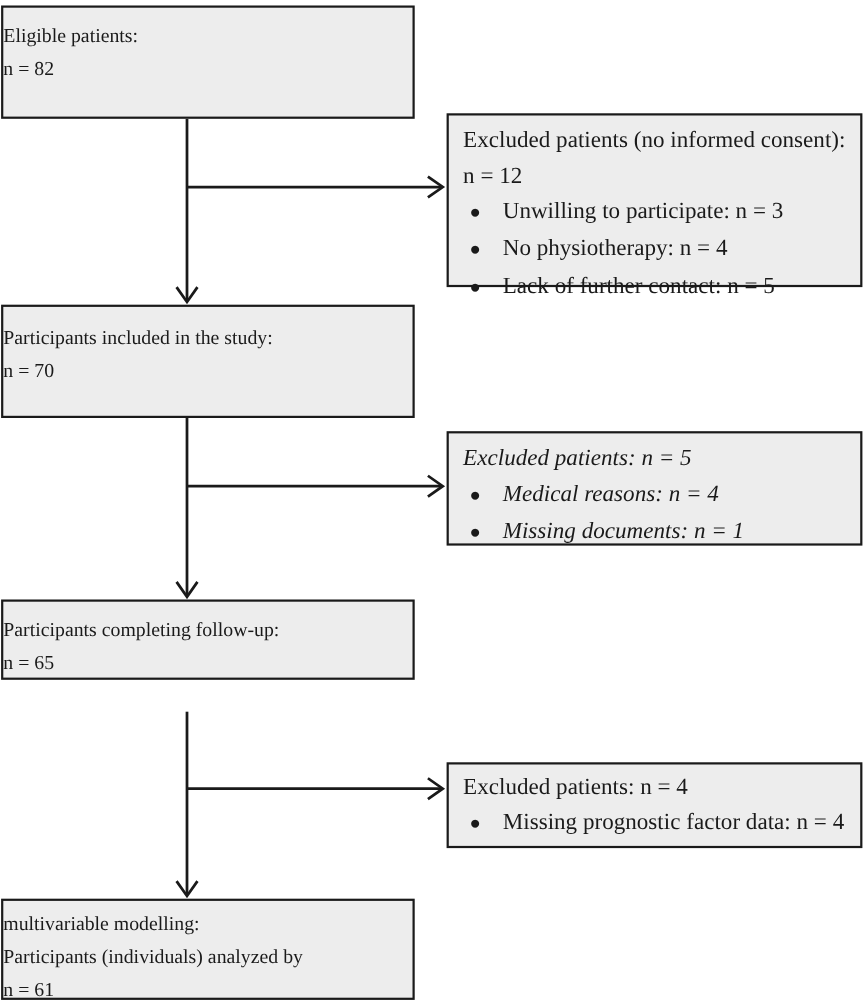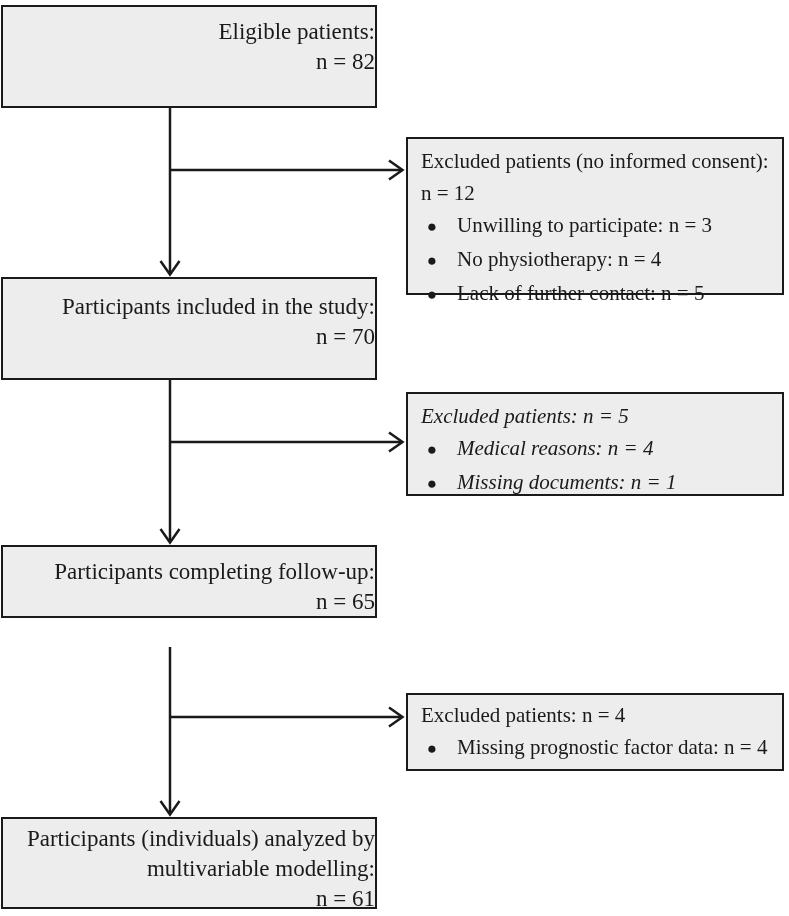--- a/index.html
+++ b/index.html
@@ -21,36 +21,36 @@
   }
   .box {
     position: absolute;
     background: #ededed;
     border: 2px solid #1a1a1a;
     z-index: 1;
   }
   .main-box {
     left: 1px;
     width: 376px;
-    text-align: right;
-    font-size: 23px;
+    text-align: left;
+    font-size: 18px;
     line-height: 30px;
   }
   #box-eligible  { top: 5px;   height: 103px; padding-top: 10px; }
   #box-included  { top: 277px; height: 103px; padding-top: 13px; }
   #box-followup  { top: 545px; height: 73px; padding-top: 10px; }
   #box-analyzed  { top: 817px; height: 92px;  padding-top: 5px;  }
   .side-box {
     left: 406px;
     width: 378px;
     font-size: 21px;
     line-height: 32px;
     padding: 6px 6px 0 13px;
   }
-  #box-excluded-1 { top: 103px; height: 158px; margin-top: 34px; }
+  #box-excluded-1 { top: 103px; height: 158px; }
   #box-excluded-2 { top: 392px; height: 104px; font-style: italic; }
   #box-excluded-3 { top: 693px; height: 78px; padding-top: 4px; }
   .bullet-row { display: flex; align-items: baseline; }
   .bullet-dot {
     flex: 0 0 22px;
     text-align: center;
     font-size: 17px;
   }
   .bullet-text { flex: 1 1 auto; padding-left: 14px; }
 </style>
@@ -101,22 +101,22 @@
     <div>Participants included in the study:</div>
     <div>n = 70</div>
   </div>
 
   <div class="box main-box" id="box-followup">
     <div>Participants completing follow-up:</div>
     <div>n = 65</div>
   </div>
 
   <div class="box main-box" id="box-analyzed">
+    <div>multivariable modelling:</div>
     <div>Participants (individuals) analyzed by</div>
-    <div>multivariable modelling:</div>
     <div>n = 61</div>
   </div>
 
   <div class="box side-box" id="box-excluded-1">
     <div>Excluded patients (no informed consent):</div>
     <div>n = 12</div>
     <div class="bullet-row">
       <span class="bullet-dot">●</span>
       <span class="bullet-text">Unwilling to participate: n = 3</span>
     </div>

